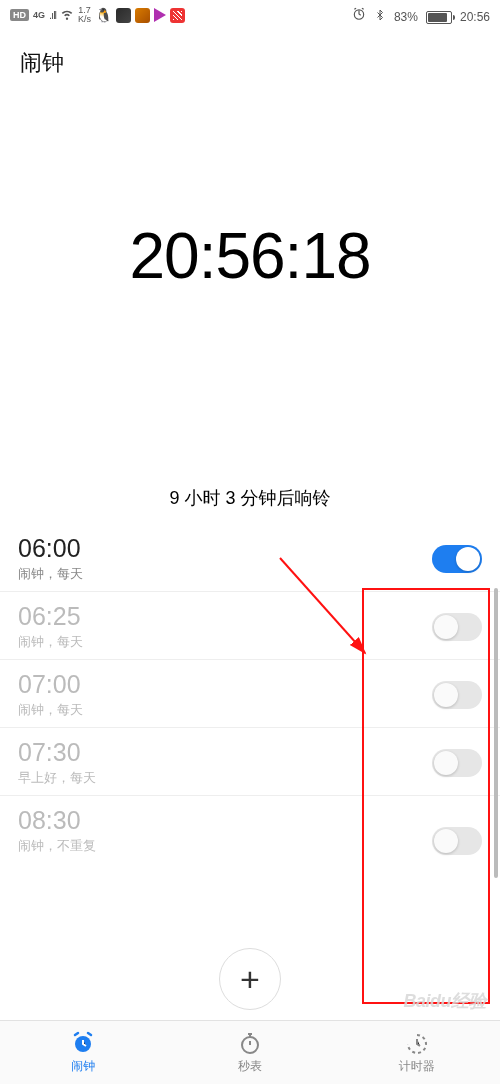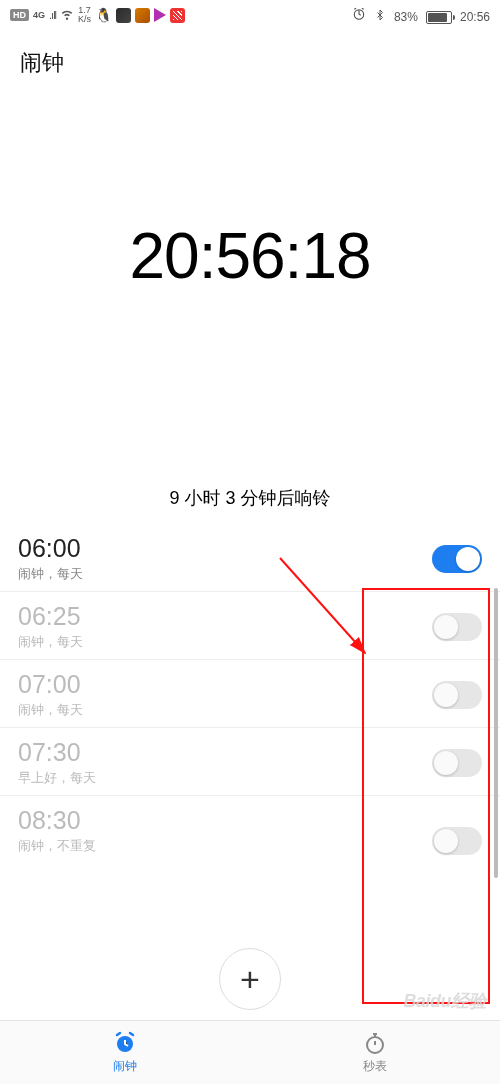--- a/index.html
+++ b/index.html
@@ -204,20 +204,29 @@
   </div>
   <div class="tab">
     <span class="tab-icon">
       <svg viewBox="0 0 24 24">
           <circle cx="12" cy="14" r="8" fill="none" stroke="#888" stroke-width="2"></circle>
           <path stroke="#888" stroke-width="2" d="M12 10v4M10 3h4M12 3v3"></path>
         </svg>
     </span>
     <span>秒表</span>
   </div>
+  <div class="tab">
+    <span class="tab-icon">
+      <svg viewBox="0 0 24 24">
+          <path fill="none" stroke="#888" stroke-width="2" d="M12 4a9 9 0 11-9 9" stroke-dasharray="3 3"></path>
+          <path stroke="#888" stroke-width="2" d="M12 8v5l3 2"></path>
+        </svg>
+    </span>
+    <span>计时器</span>
+  </div>
 </div>
 
 <div class="annot-box" style="left:362px; top:588px; width:128px; height:416px;"></div>
 <svg class="annot-arrow" style="left:270px; top:548px; width:110px; height:120px;">
   <defs>
       <marker id="ah" markerWidth="10" markerHeight="10" refX="8" refY="3" orient="auto">
         <path d="M0,0 L0,6 L9,3 z" fill="#f11"></path>
       </marker>
     </defs>
   <line x1="10" y1="10" x2="95" y2="105" stroke="#f11" stroke-width="2" marker-end="url(#ah)"></line>

